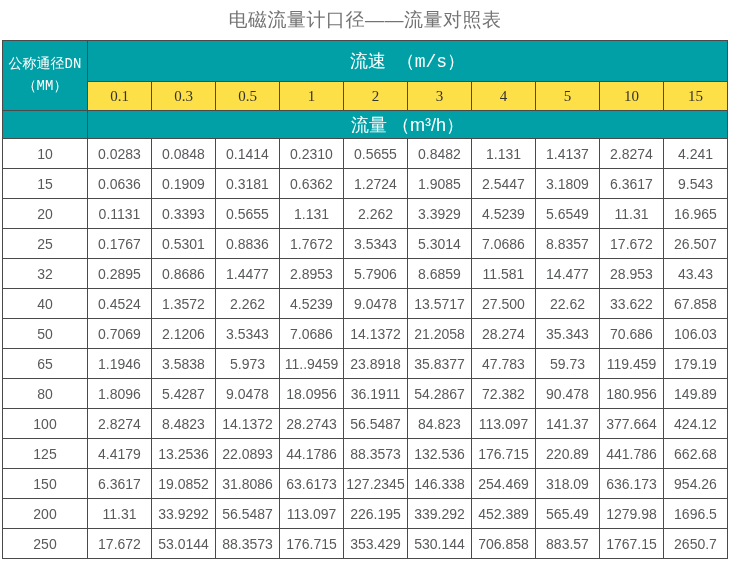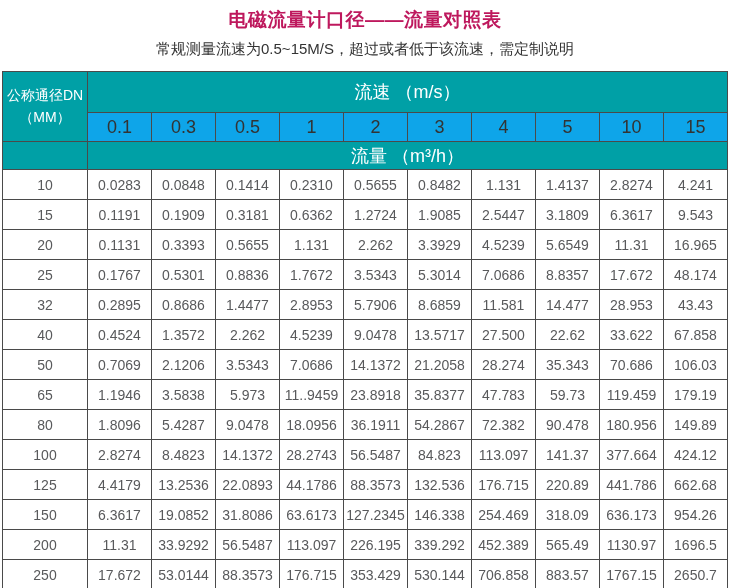--- a/index.html
+++ b/index.html
@@ -13,22 +13,22 @@
     width: 730px;
     height: 588px;
     box-sizing: border-box;
     padding-top: 5px;
     background: #ffffff;
   }
   .page-title {
     margin: 2px 0 7px 0;
     text-align: center;
     font-size: 19px;
-    font-weight: bold;
-    color: #be185d;
+    font-weight: normal;
+    color: #737373;
     letter-spacing: 0.5px;
   }
   .page-subtitle {
     margin: 0 0 12px 0;
     text-align: center;
     font-size: 15px;
     font-weight: normal;
     color: #333333;
   }
   table.flow-table {
@@ -50,41 +50,41 @@
     background: #00a0a6;
     color: #ffffff;
     font-weight: normal;
     font-size: 18px;
   }
   th.corner-header {
     line-height: 1.55;
     font-size: 14px;
   }
   tr.velocity-row th {
-    background: #0ea5e9;
+    background: #fde047;
     color: #333333;
     font-weight: normal;
-    font-size: 18px;
+    font-size: 15px;
     height: 28px;
-  }
-  tr.band-row th { height: 40px; }
+    font-family: Liberation Serif, serif;
+  }
+  tr.band-row th { height: 40px; font-family: Liberation Mono, monospace; }
   tr.flow-band-row th { height: 27px; }
   tbody td {
     color: #58595b;
     font-size: 14px;
     height: 29px;
     background: #ffffff;
   }
 </style>
 </head>
 <body>
 
 <div class="page">
   <h1 class="page-title">电磁流量计口径——流量对照表</h1>
-  <p class="page-subtitle">常规测量流速为0.5~15M/S，超过或者低于该流速，需定制说明</p>
 
   <table class="flow-table">
     <colgroup>
       <col style="width:85px">
       <col>
         <col>
         <col>
         <col>
         <col>
         <col>
@@ -127,21 +127,21 @@
           <td>0.2310</td>
           <td>0.5655</td>
           <td>0.8482</td>
           <td>1.131</td>
           <td>1.4137</td>
           <td>2.8274</td>
           <td>4.241</td>
         </tr>
         <tr>
           <td>15</td>
-          <td>0.1191</td>
+          <td>0.0636</td>
           <td>0.1909</td>
           <td>0.3181</td>
           <td>0.6362</td>
           <td>1.2724</td>
           <td>1.9085</td>
           <td>2.5447</td>
           <td>3.1809</td>
           <td>6.3617</td>
           <td>9.543</td>
         </tr>
@@ -162,21 +162,21 @@
           <td>25</td>
           <td>0.1767</td>
           <td>0.5301</td>
           <td>0.8836</td>
           <td>1.7672</td>
           <td>3.5343</td>
           <td>5.3014</td>
           <td>7.0686</td>
           <td>8.8357</td>
           <td>17.672</td>
-          <td>48.174</td>
+          <td>26.507</td>
         </tr>
         <tr>
           <td>32</td>
           <td>0.2895</td>
           <td>0.8686</td>
           <td>1.4477</td>
           <td>2.8953</td>
           <td>5.7906</td>
           <td>8.6859</td>
           <td>11.581</td>
@@ -278,21 +278,21 @@
         <tr>
           <td>200</td>
           <td>11.31</td>
           <td>33.9292</td>
           <td>56.5487</td>
           <td>113.097</td>
           <td>226.195</td>
           <td>339.292</td>
           <td>452.389</td>
           <td>565.49</td>
-          <td>1130.97</td>
+          <td>1279.98</td>
           <td>1696.5</td>
         </tr>
         <tr>
           <td>250</td>
           <td>17.672</td>
           <td>53.0144</td>
           <td>88.3573</td>
           <td>176.715</td>
           <td>353.429</td>
           <td>530.144</td>

